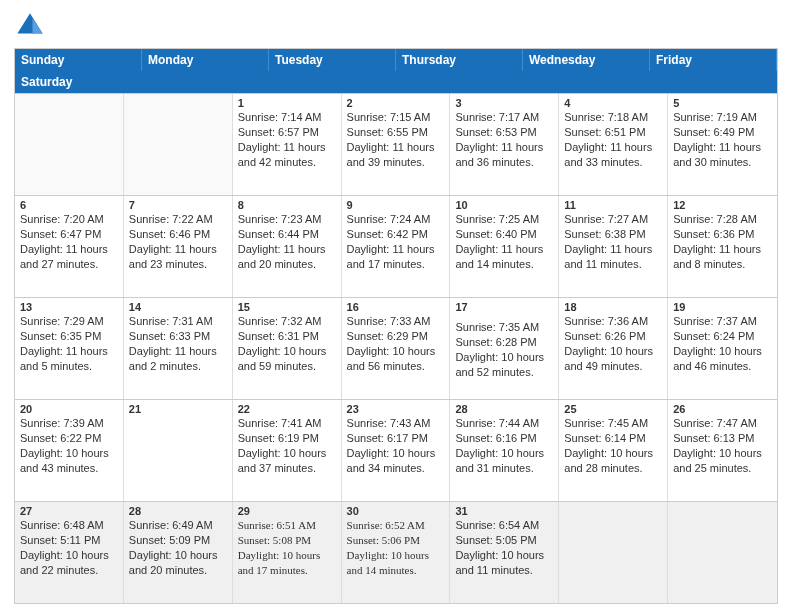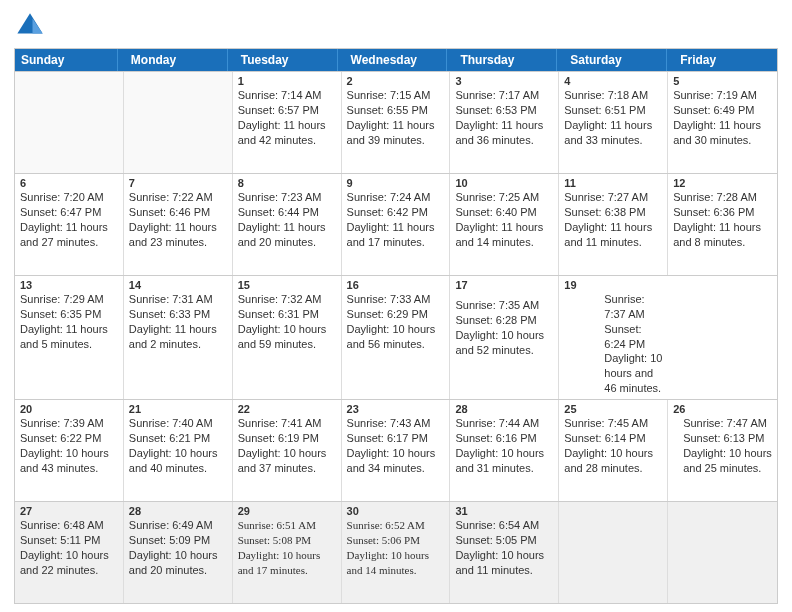--- a/index.html
+++ b/index.html
@@ -55,23 +55,22 @@
       color: #444;
     }
     .calendar {
       flex: 1;
       display: flex;
       flex-direction: column;
       border: 1px solid #ccc;
     }
     .cal-header-row {
       display: grid;
-      grid-template-columns: repeat(7, 1fr);
+      grid-template-columns: repeat(6, 1fr);
       background: #1a6fba;
-      gap: 7px;
     }
     .cal-header-cell {
       color: #fff;
       font-size: 12px;
       font-weight: bold;
       padding: 4px 6px;
       border-right: 1px solid #3a8fd4;
     }
     .cal-header-cell:last-child { border-right: none; }
     .cal-body {
@@ -127,24 +126,24 @@
       <div class="month-title"></div>
       <div class="location"></div>
     </div>
   </div>
 
   <div class="calendar">
     <div class="cal-header-row">
     <div class="cal-header-cell">Sunday</div>
         <div class="cal-header-cell">Monday</div>
         <div class="cal-header-cell">Tuesday</div>
+        <div class="cal-header-cell">Thursday</div>
         <div class="cal-header-cell">Wednesday</div>
-        <div class="cal-header-cell">Thursday</div>
+        <div class="cal-header-cell">Friday</div>
         <div class="cal-header-cell">Saturday</div>
-        <div class="cal-header-cell">Friday</div>
       </div>
     <div class="cal-body">
     <div class="cal-week">
           <div class="cal-cell empty"></div>
           <div class="cal-cell empty"></div>
           <div class="cal-cell">
             <div class="day-num">1</div>
             <div class="day-info" style="white-space: pre-line;">Sunrise: 7:14 AM
 Sunset: 6:57 PM
 Daylight: 11 hours and 42 minutes.</div>
@@ -243,38 +242,41 @@
 Sunset: 6:29 PM
 Daylight: 10 hours and 56 minutes.</div>
           </div>
           <div class="cal-cell">
             <div class="day-num">17</div>
             <div class="day-info" style="white-space: pre-line; margin-top: 7px;">Sunrise: 7:35 AM
 Sunset: 6:28 PM
 Daylight: 10 hours and 52 minutes.</div>
           </div>
           <div class="cal-cell">
+            <div class="day-num">18</div>
+            <div class="day-info" style="white-space: pre-line;">Sunrise: 7:36 AM
+Sunset: 6:26 PM
+Daylight: 10 hours and 49 minutes.</div>
+          </div>
+          <div class="cal-cell">
             <div class="day-num">19</div>
-            <div class="day-info" style="white-space: pre-line; margin-left: 40px;">Sunrise: 7:37 AM
+            <div class="day-info" style="white-space: pre-line;">Sunrise: 7:37 AM
 Sunset: 6:24 PM
 Daylight: 10 hours and 46 minutes.</div>
           </div>
         </div>
         <div class="cal-week">
           <div class="cal-cell">
             <div class="day-num">20</div>
             <div class="day-info" style="white-space: pre-line;">Sunrise: 7:39 AM
 Sunset: 6:22 PM
 Daylight: 10 hours and 43 minutes.</div>
           </div>
           <div class="cal-cell">
             <div class="day-num">21</div>
-            <div class="day-info" style="white-space: pre-line;">Sunrise: 7:40 AM
-Sunset: 6:21 PM
-Daylight: 10 hours and 40 minutes.</div>
           </div>
           <div class="cal-cell">
             <div class="day-num">22</div>
             <div class="day-info" style="white-space: pre-line;">Sunrise: 7:41 AM
 Sunset: 6:19 PM
 Daylight: 10 hours and 37 minutes.</div>
           </div>
           <div class="cal-cell">
             <div class="day-num">23</div>
             <div class="day-info" style="white-space: pre-line;">Sunrise: 7:43 AM
@@ -288,21 +290,21 @@
 Daylight: 10 hours and 31 minutes.</div>
           </div>
           <div class="cal-cell">
             <div class="day-num">25</div>
             <div class="day-info" style="white-space: pre-line;">Sunrise: 7:45 AM
 Sunset: 6:14 PM
 Daylight: 10 hours and 28 minutes.</div>
           </div>
           <div class="cal-cell">
             <div class="day-num">26</div>
-            <div class="day-info" style="white-space: pre-line; margin-left: 10px;">Sunrise: 7:47 AM
+            <div class="day-info" style="white-space: pre-line;">Sunrise: 7:47 AM
 Sunset: 6:13 PM
 Daylight: 10 hours and 25 minutes.</div>
           </div>
         </div>
         <div class="cal-week">
           <div class="cal-cell shaded">
             <div class="day-num">27</div>
             <div class="day-info" style="white-space: pre-line;">Sunrise: 6:48 AM
 Sunset: 5:11 PM
 Daylight: 10 hours and 22 minutes.</div>

